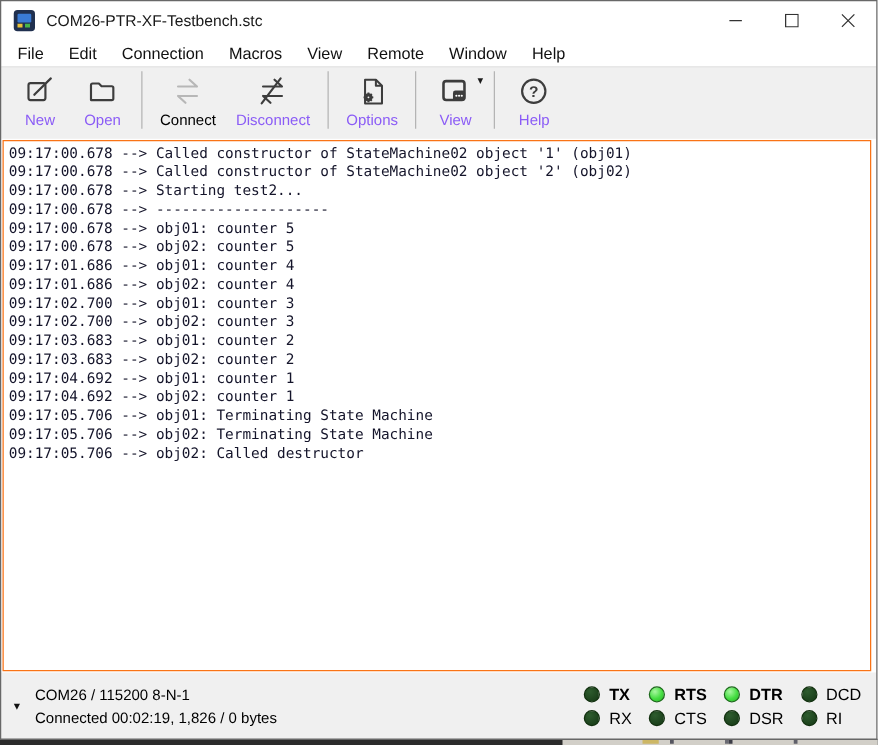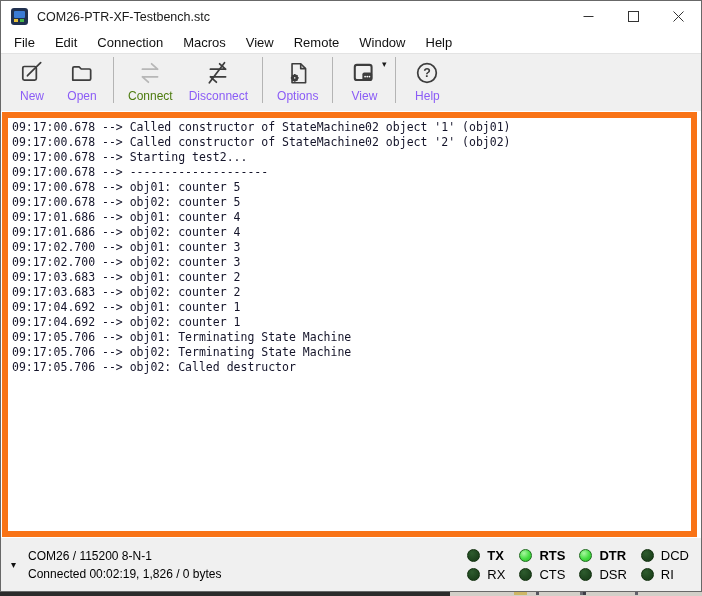--- a/index.html
+++ b/index.html
@@ -30,26 +30,26 @@
   .menu-item{padding:2px 10px;cursor:default;}
   .menu-item:first-child{margin-left:3px;}
   
   .toolbar{position:absolute;left:1px;top:53px;right:1px;height:58px;background:#f0f0f0;
     border-top:1px solid #e3e3e3;display:flex;align-items:flex-start;padding-left:6px;box-sizing:border-box;}
   .tb-btn{display:flex;flex-direction:column;align-items:center;justify-content:flex-start;
     padding:6px 8px 0 8px;min-width:34px;}
   .tb-btn .ticon{width:26px;height:26px;position:relative;}
   .tb-btn .ticon svg{display:block;width:26px;height:26px;}
   .tb-label{font-size:12px;color:#8b5cf6;margin-top:3px;white-space:nowrap;}
-  .tb-btn.disabled .tb-label{color:#4d7c0f;}
+  .tb-btn.disabled .tb-label{color:#000000;}
   .tb-sep{width:1px;height:46px;background:#b4b4b4;margin:3px 6px 0 6px;flex:0 0 auto;}
   .caret{position:absolute;right:-9px;top:-1px;font-size:9px;color:#1a1a1a;}
   
   .log{position:absolute;left:2px;top:112px;right:5px;height:425px;background:#ffffff;
-    border:6px solid #f97316;box-sizing:border-box;overflow:hidden;
+    border:1px solid #f97316;box-sizing:border-box;overflow:hidden;
     font-family:"DejaVu Sans Mono","Liberation Mono",monospace;
     font-size:11.5px;line-height:15px;color:#14142a;padding:2px 0 16px 4px;white-space:pre;}
   
   .statusbar{position:absolute;left:1px;top:538px;right:1px;height:53px;background:#f0f0f0;
     display:flex;align-items:center;}
   .status-drop{margin-left:8px;font-size:10px;color:#111;flex:0 0 auto;padding:2px;}
   .status-texts{margin-left:10px;flex:1 1 auto;font-size:12px;color:#000;line-height:18px;}
   .led-grid{display:grid;grid-template-rows:18px 18px;grid-auto-flow:column;
     column-gap:14px;row-gap:1px;margin-right:12px;flex:0 0 auto;}
   .led-cell{display:flex;align-items:center;}

